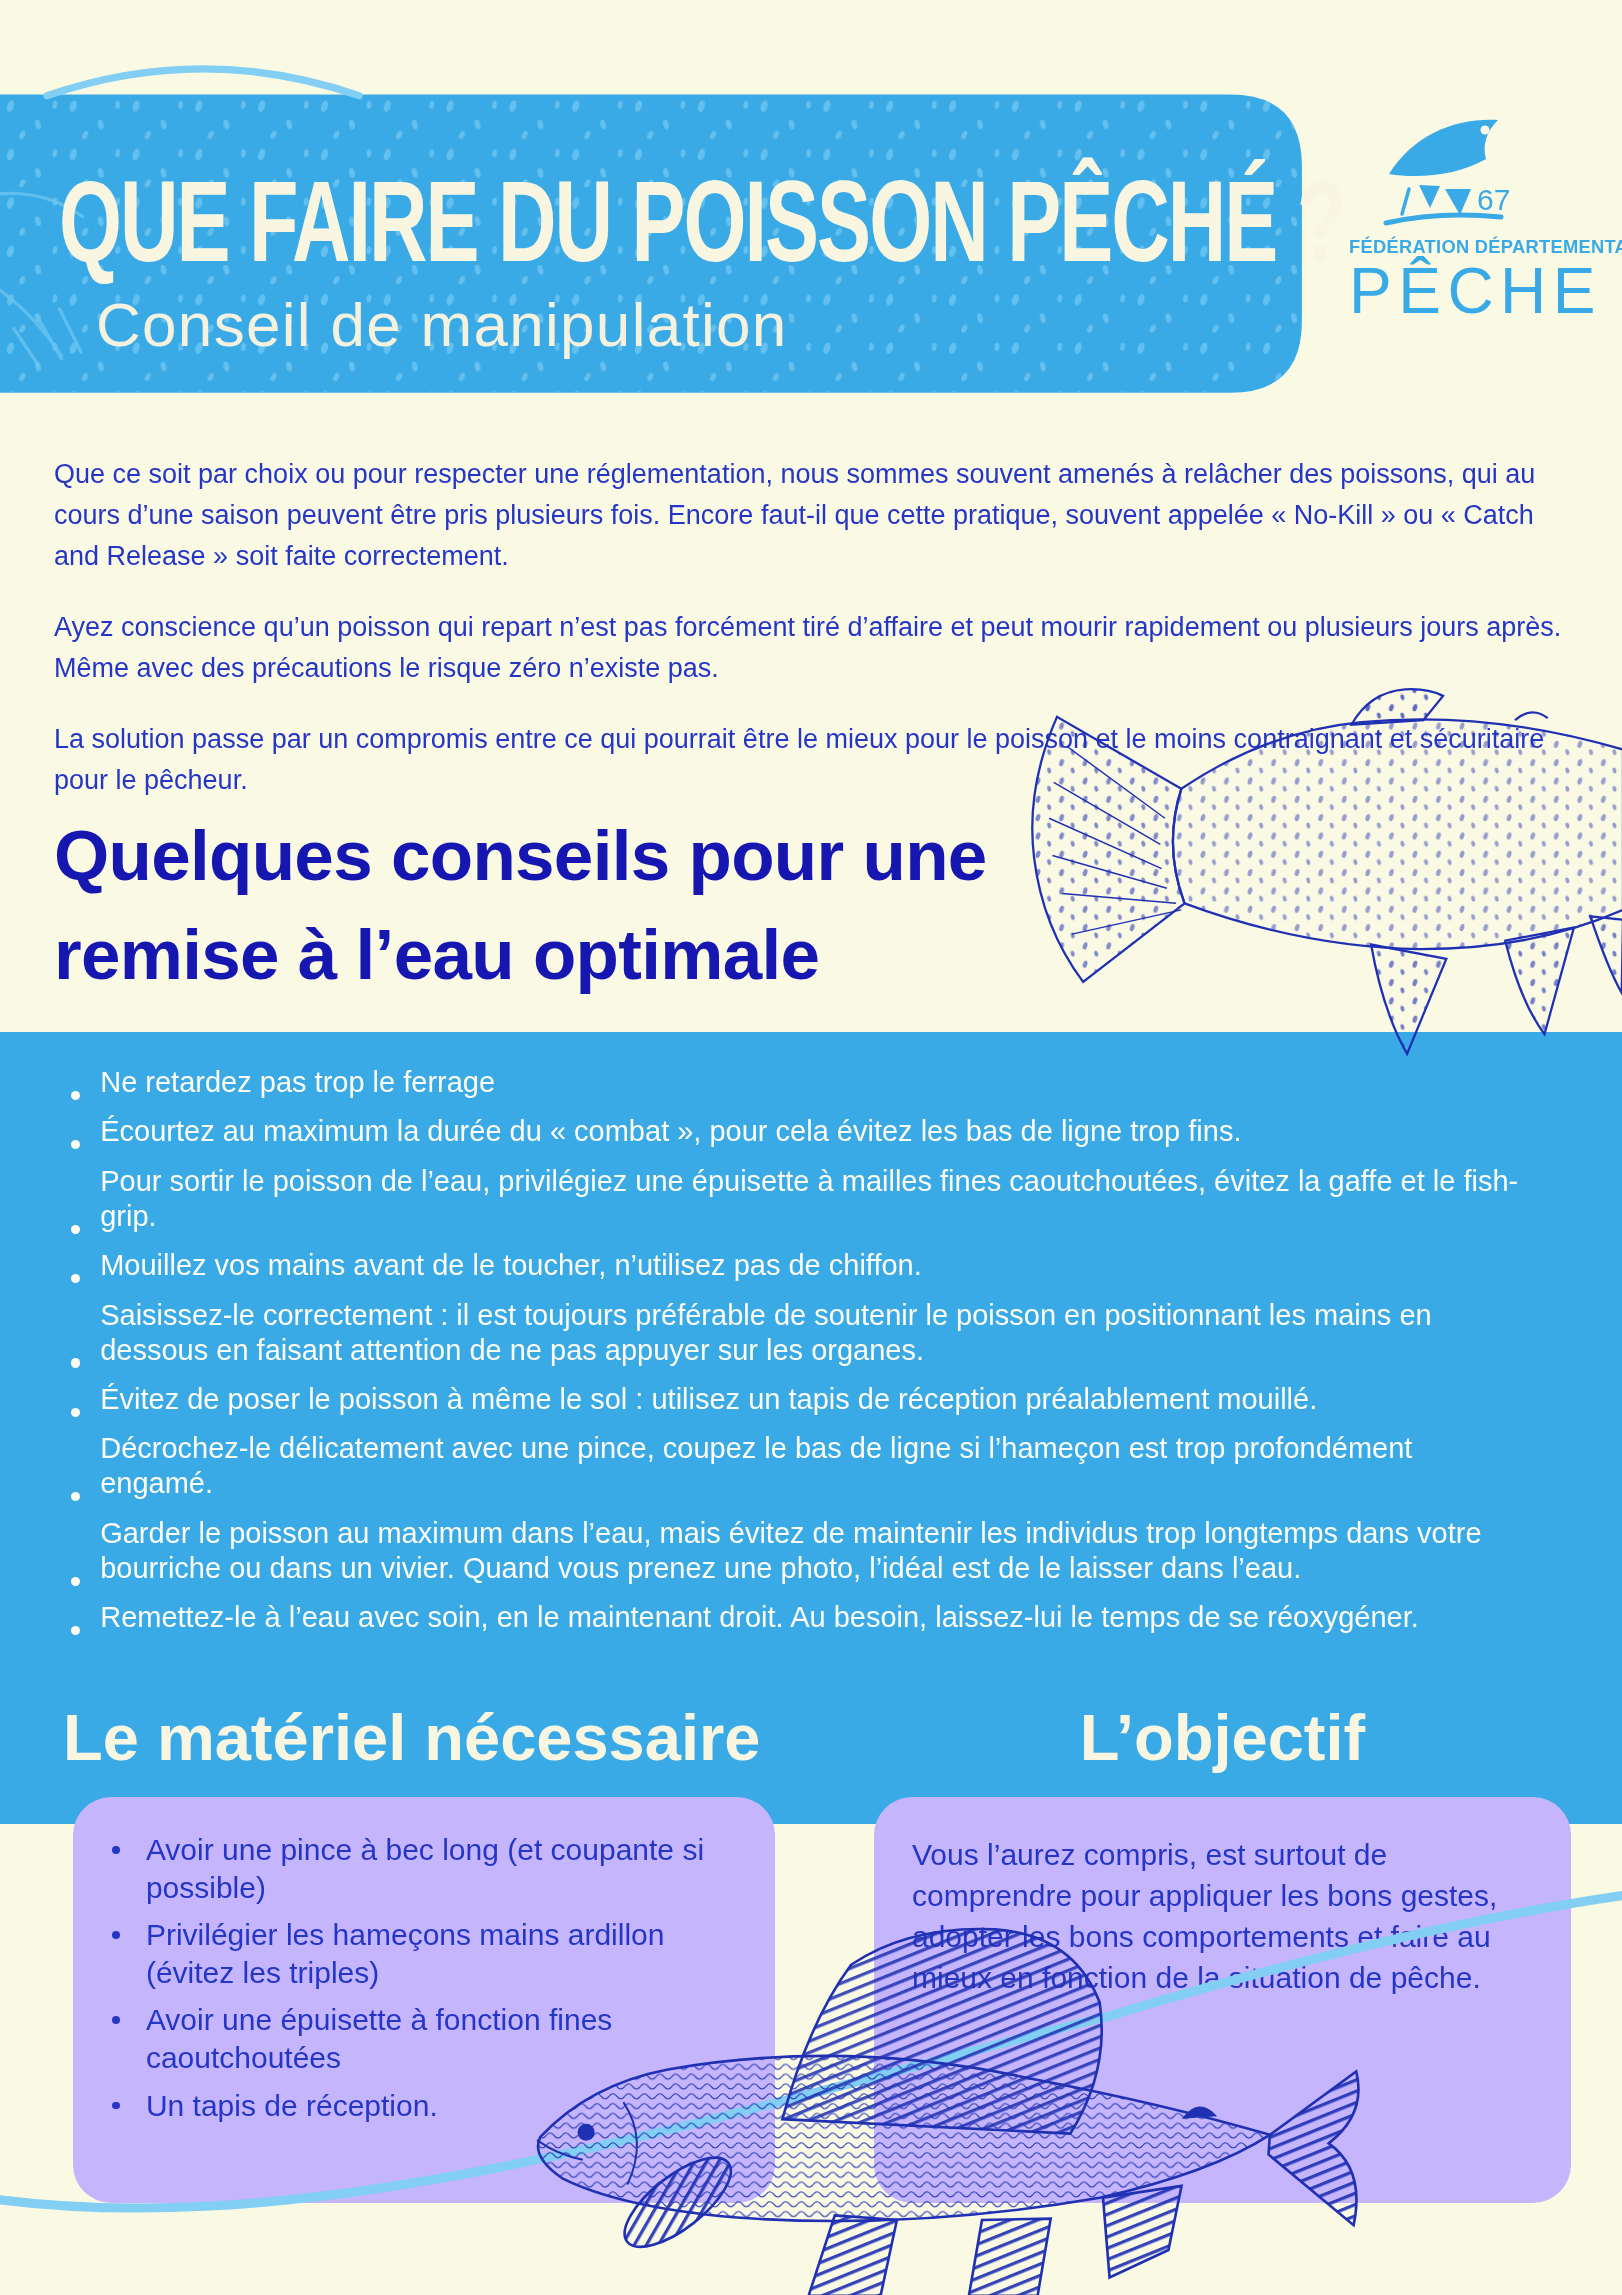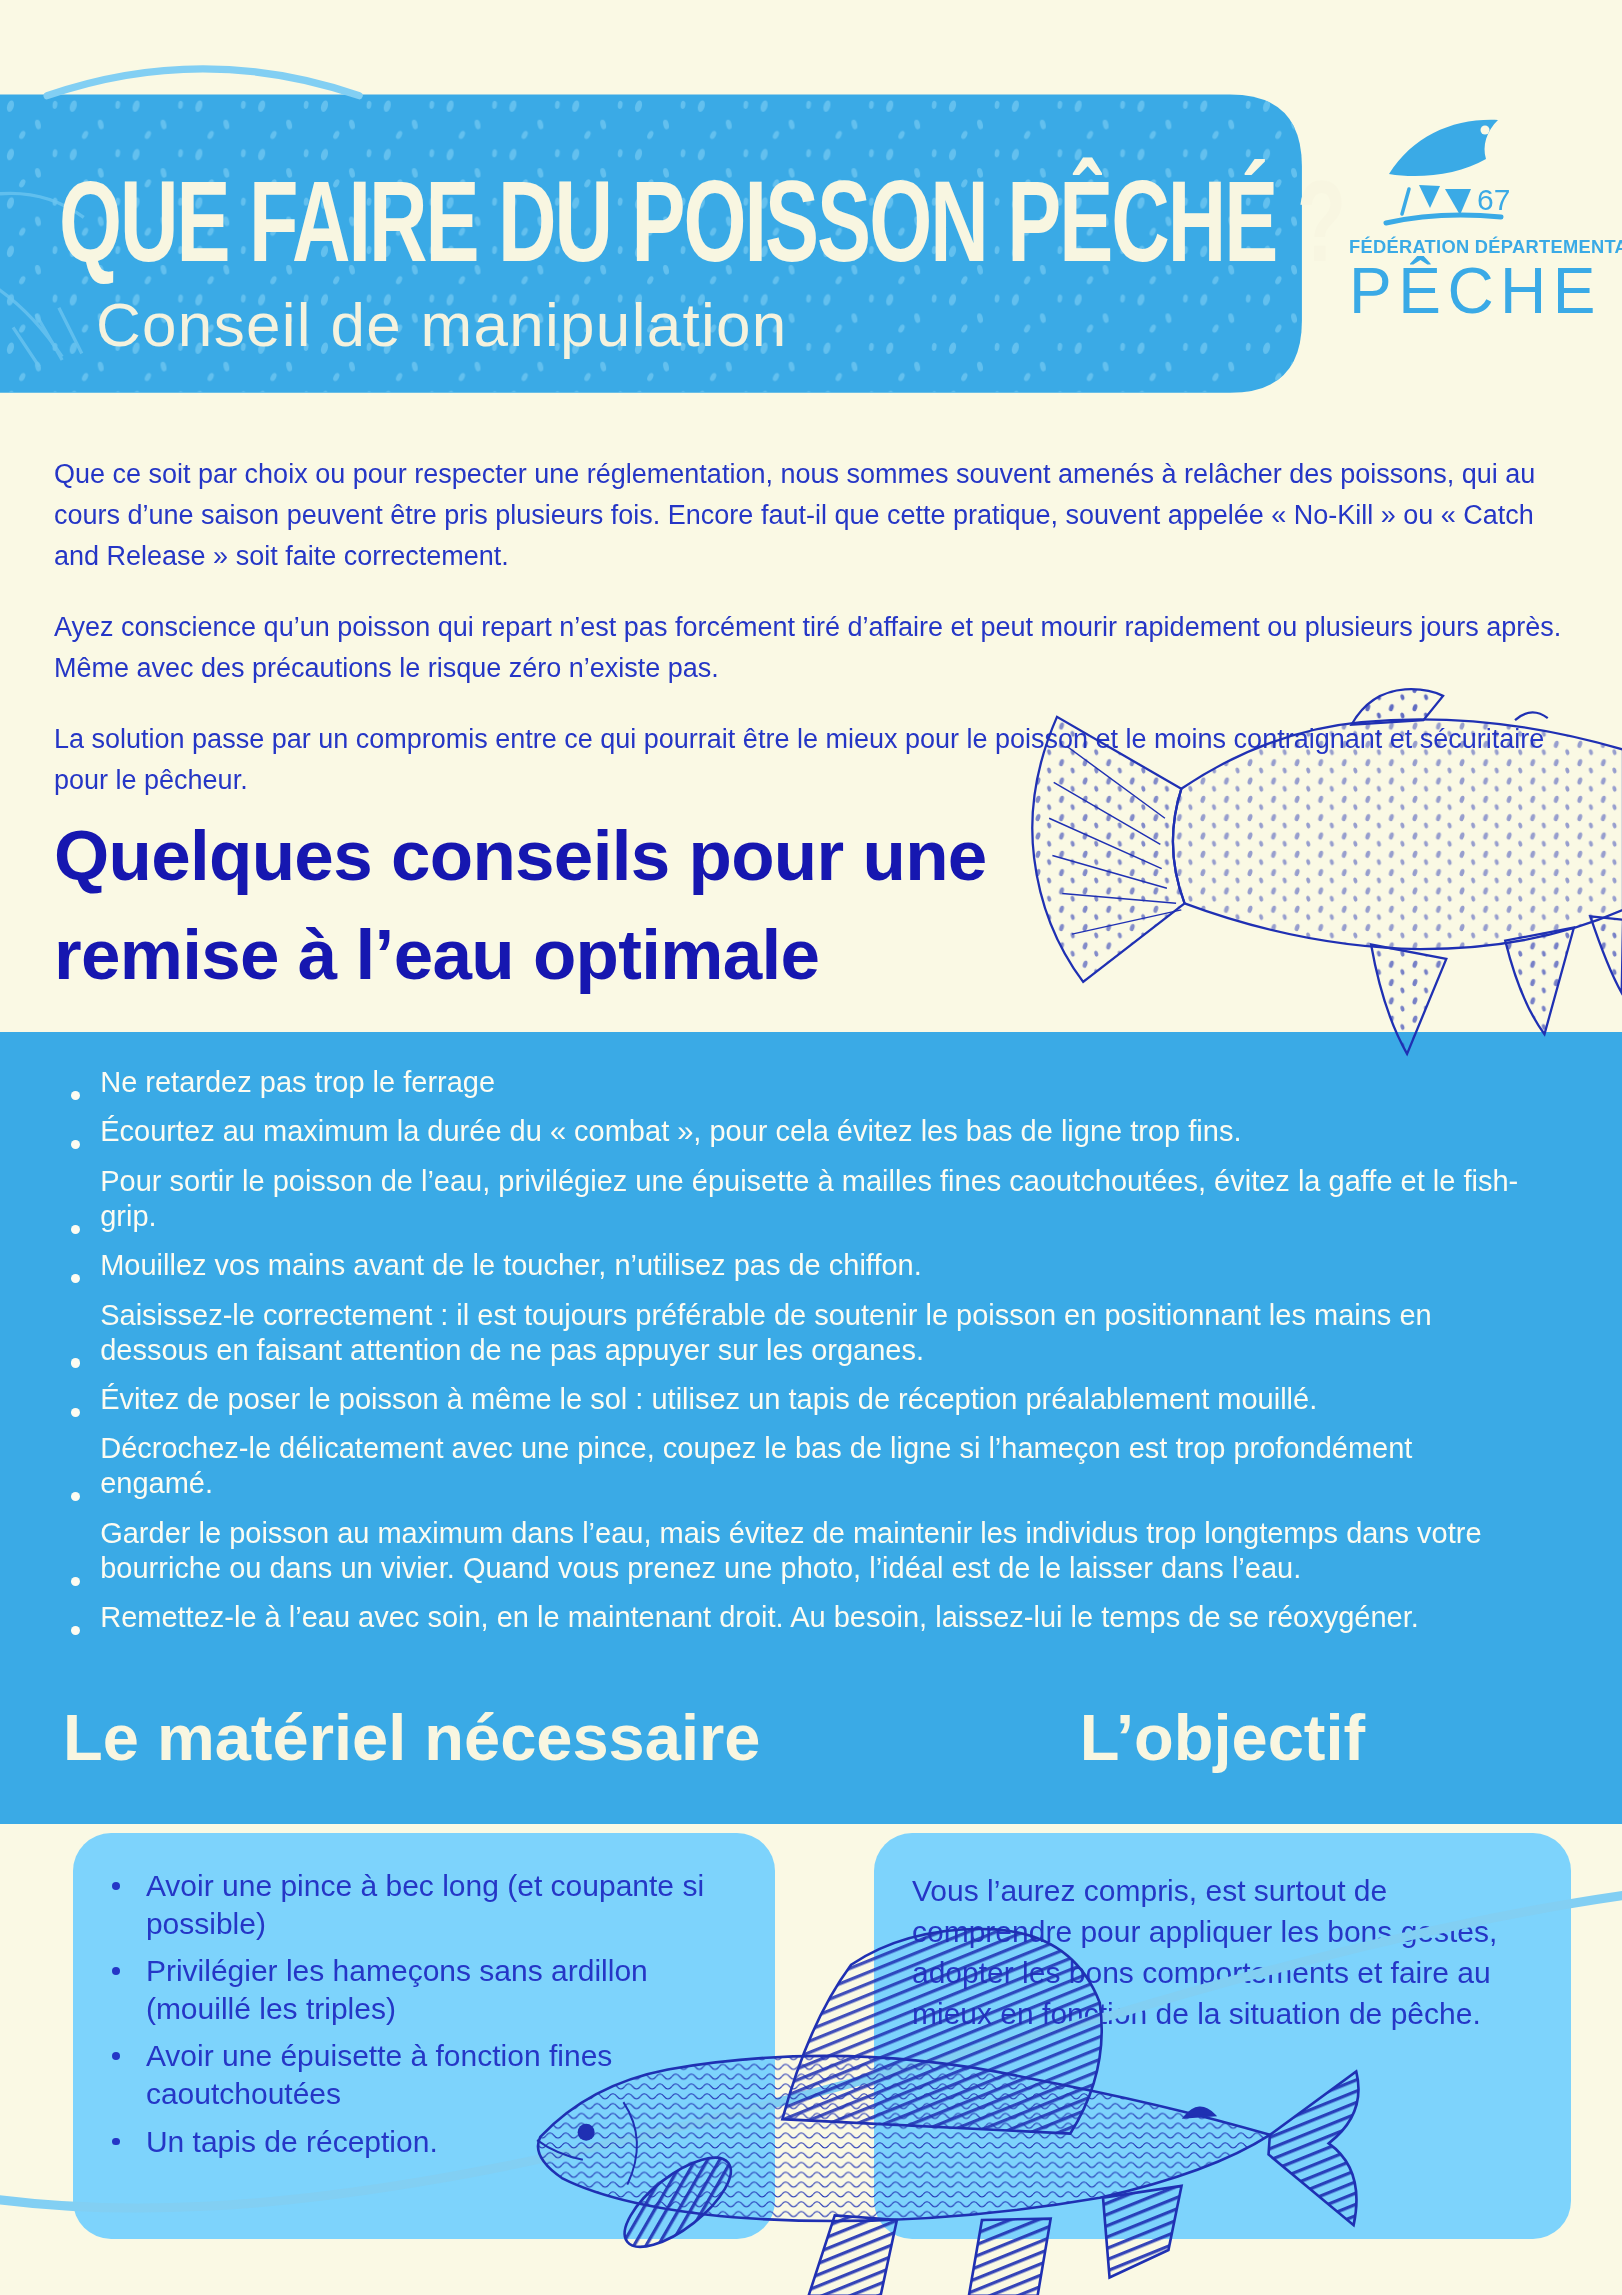--- a/index.html
+++ b/index.html
@@ -35,21 +35,21 @@
   .advice-list{list-style:none;margin:0;padding:33px 39px 0 71px;}
   .advice-list li{display:flex;gap:20px;margin-bottom:14.4px;align-items:flex-end;}
   .advice-list .txt{font-size:29px;line-height:35px;color:#FDFCF2;max-width:1433px;}
   .dot{flex:none;width:9.2px;height:9.2px;border-radius:50%;background:#FDFCF2;margin-top:13px;}
 
   .band-heading{position:absolute;font-size:65px;line-height:77px;font-weight:bold;color:#F8F6E1;}
   .band-heading.left{left:63px;top:1699px;}
   .band-heading.right{left:874px;top:1699px;width:697px;text-align:center;}
 
   
-  .card{position:absolute;top:1797px;background:#7dd3fc;border-radius:38px;margin-top:36px;}
+  .card{position:absolute;top:1797px;background:#c4b5fd;border-radius:38px;}
   .card-left{left:73px;width:702px;height:406px;padding:34px 33px 0 39px;box-sizing:border-box;}
   .card-right{left:874px;width:697px;height:406px;padding:37px 33px 0 38px;box-sizing:border-box;}
   .material-list{list-style:none;margin:0;padding:0;}
   .material-list li{display:flex;gap:26px;margin-bottom:9.2px;}
   .material-list .txt{font-size:30px;line-height:38px;color:#2536C6;}
   .dot.ink{background:#2536C6;width:7.9px;height:7.9px;margin-top:15px;}
   .objective-text{margin:0;font-size:30px;line-height:41px;color:#2536C6;}
 
   
   .trout-svg{position:absolute;left:985px;top:684px;width:638px;height:385px;}
@@ -166,21 +166,21 @@
   <div class="card card-left">
     <ul class="material-list">
 
         <li>
           <span class="dot ink"></span>
           <span class="txt">Avoir une pince à bec long (et coupante si possible)</span>
         </li>
 
         <li>
           <span class="dot ink"></span>
-          <span class="txt">Privilégier les hameçons sans ardillon (mouillé les triples)</span>
+          <span class="txt">Privilégier les hameçons mains ardillon (évitez les triples)</span>
         </li>
 
         <li>
           <span class="dot ink"></span>
           <span class="txt">Avoir une épuisette à fonction fines caoutchoutées</span>
         </li>
 
         <li>
           <span class="dot ink"></span>
           <span class="txt">Un tapis de réception.</span>

